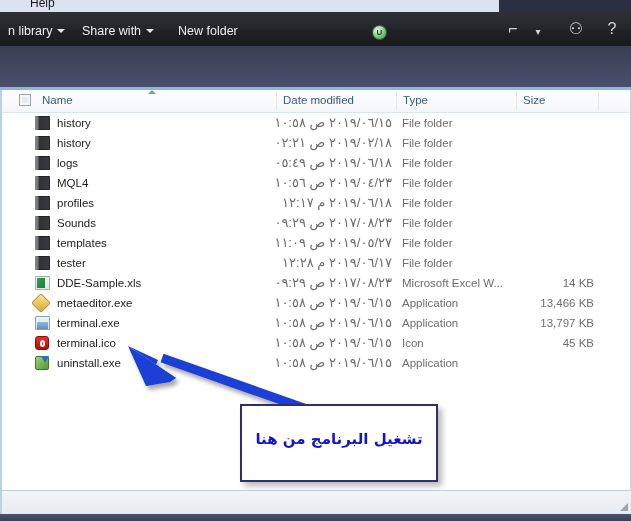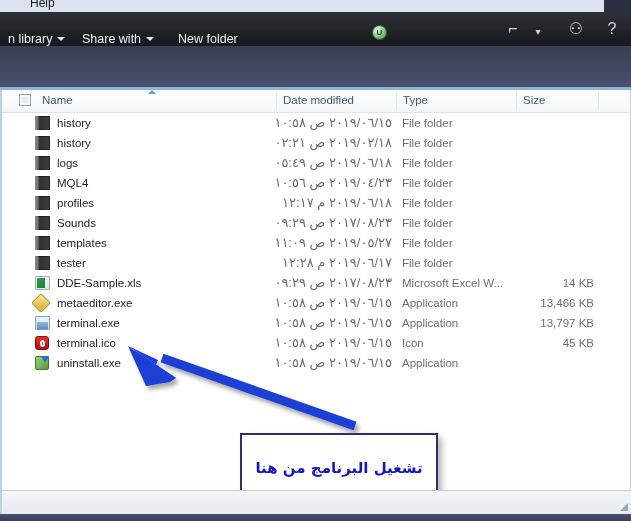--- a/index.html
+++ b/index.html
@@ -6,38 +6,38 @@
   body{
     width:631px;height:521px;overflow:hidden;
     background:#2b2f42;
     font-family:"Liberation Sans","DejaVu Sans",sans-serif;
     -webkit-font-smoothing:antialiased;
   }
   .screen{position:relative;width:631px;height:521px;}
 
   
   .menubar{
-    position:absolute;left:0;top:0;width:604px;height:12px;
+    position:absolute;left:0;top:0;width:499px;height:12px;
     background:#dbe2f0;
     border-bottom:1px solid #b6c1d6;
     overflow:hidden;
   }
   .menubar .mi{
     position:absolute;left:30px;top:-4px;
     font-size:12px;color:#1a1a1a;line-height:14px;
   }
 
   
   .toolbar{
     position:absolute;left:0;top:12px;width:631px;height:34px;
     background:linear-gradient(to bottom,#2f3036 0%,#26272c 45%,#212227 55%,#191a1e 100%);
     border-bottom:1px solid #101014;
   }
   .tb-item{
-    position:absolute;top:19px;
+    position:absolute;top:11px;
     font-size:12.5px;color:#eceef2;white-space:nowrap;
     line-height:16px;
   }
   .caret{
     display:inline-block;width:0;height:0;vertical-align:middle;
     border-left:4px solid transparent;border-right:4px solid transparent;
     border-top:4px solid #e8eaee;margin-left:5px;margin-bottom:2px;
   }
   .tb-ar{
     position:absolute;top:9px;right:110px;
@@ -159,21 +159,20 @@
     border-left:4px solid transparent;border-right:4px solid transparent;
     border-top:7px solid #2f6fbe;
   }
 
   
   .callout{
     position:absolute;left:240px;top:404px;width:198px;height:78px;
     background:#ffffff;border:2px solid #2f2f6e;
     box-shadow:4px 4px 6px rgba(0,0,0,.28);
     box-sizing:border-box;
-    margin-top:29px;
   }
   .callout span{
     display:block;margin-top:24px;text-align:center;
     font-family:"DejaVu Sans",sans-serif;
     font-size:15px;font-weight:bold;color:#1414c8;direction:rtl;
   }
   .arrow-svg{position:absolute;left:110px;top:330px;width:260px;height:110px;}
 
   
   .statusbar{

